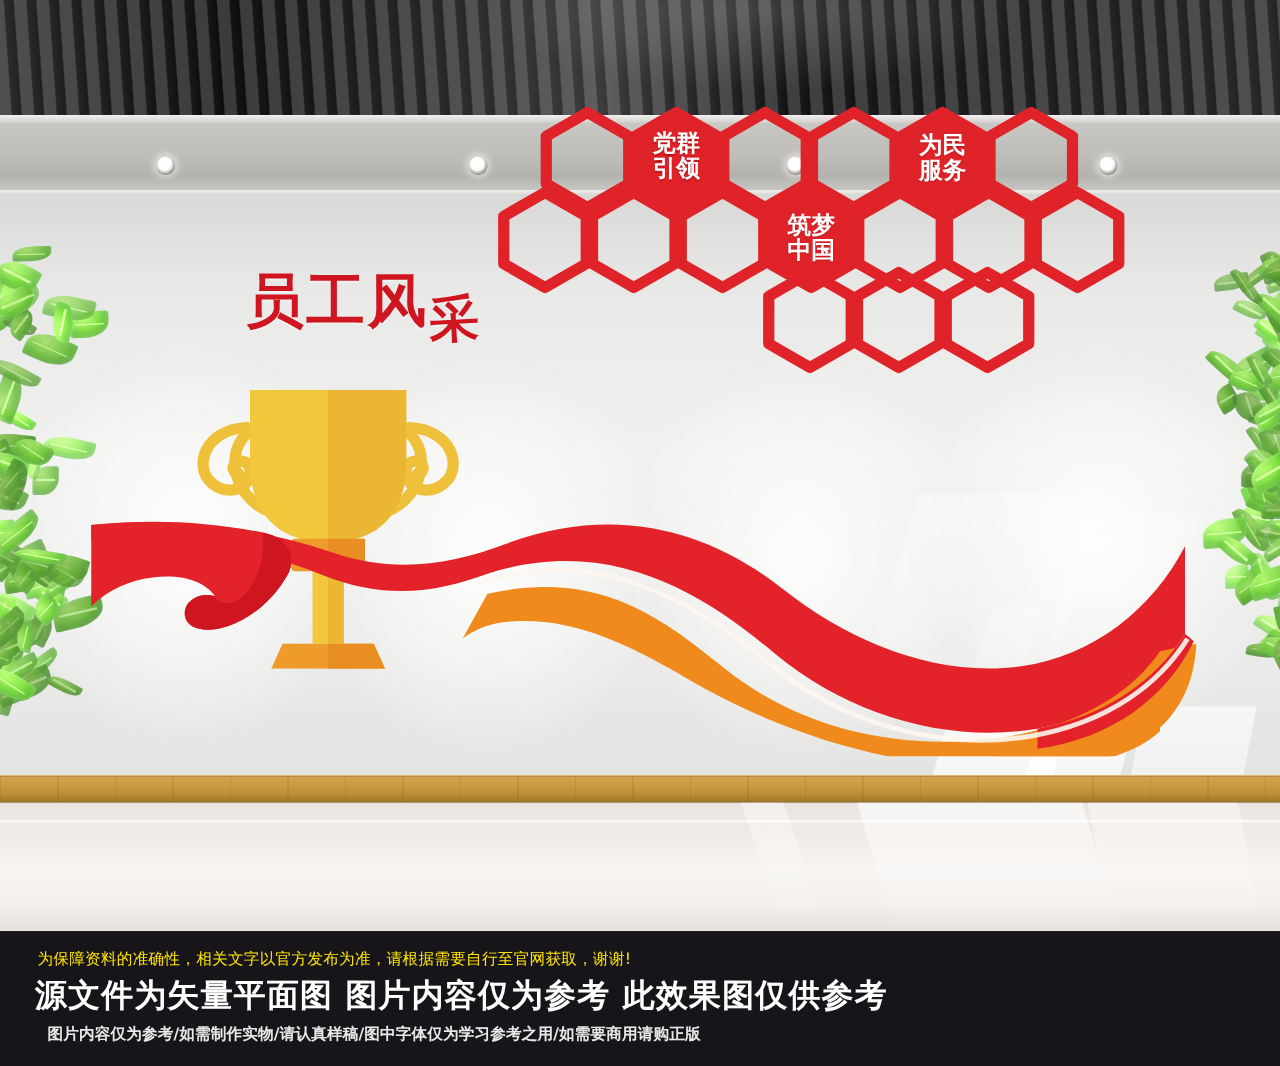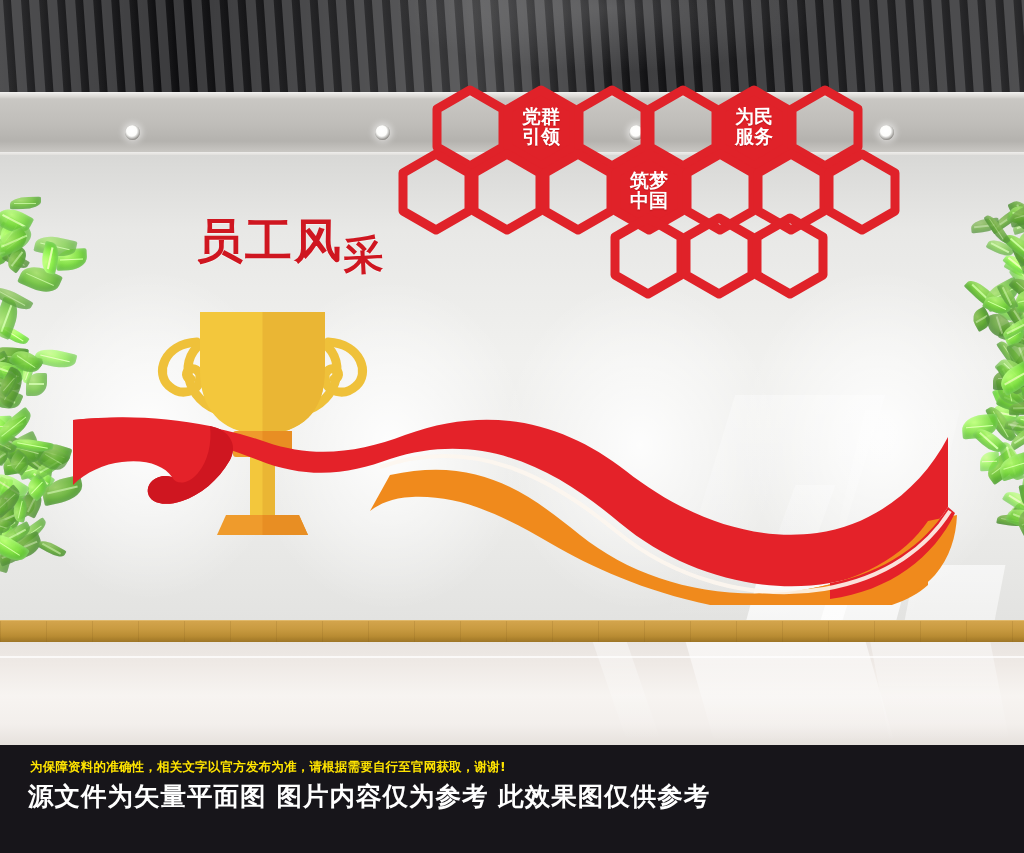--- a/index.html
+++ b/index.html
@@ -135,21 +135,21 @@
     text-shadow: 0 1px 1px rgba(120,0,0,.35);
   }
 
   
   .footer {
     position:absolute; left:0; top:745px; width:1024px; height:108px;
     background:#17151a;
   }
   .f-warn {
     position:absolute; left:30px; top:14px;
-    font-size:12.5px; font-weight:700; color:#ffe400; letter-spacing:.2px;
+    font-size:12.5px; font-weight:400; color:#ffe400; letter-spacing:.2px;
     font-family:"DejaVu Sans","Liberation Sans",sans-serif;
   }
   .f-main {
     position:absolute; left:28px; top:34px;
     font-size:25.5px; font-weight:700; color:#ffffff; letter-spacing:1px;
     font-family:"DejaVu Sans","Liberation Sans",sans-serif; white-space:nowrap;
   }
   .f-cdr {
     position:absolute; right:18px; top:33px;
     font-size:29px; font-weight:700; color:#ffffff; letter-spacing:1px;
@@ -430,33 +430,34 @@
         <polygon points="649,154 682,173 682,211 649,230 616,211 616,173" stroke="#e02229" stroke-width="9" stroke-linejoin="round" fill="#e02229"></polygon>
         <polygon points="720,154 753,173 753,211 720,230 687,211 687,173" stroke="#e02229" stroke-width="9" stroke-linejoin="round" fill="none"></polygon>
         <polygon points="791,154 824,173 824,211 791,230 758,211 758,173" stroke="#e02229" stroke-width="9" stroke-linejoin="round" fill="none"></polygon>
         <polygon points="862,154 895,173 895,211 862,230 829,211 829,173" stroke="#e02229" stroke-width="9" stroke-linejoin="round" fill="none"></polygon>
         <polygon points="648,218 681,237 681,275 648,294 615,275 615,237" stroke="#e02229" stroke-width="9" stroke-linejoin="round" fill="none"></polygon>
         <polygon points="719,218 752,237 752,275 719,294 686,275 686,237" stroke="#e02229" stroke-width="9" stroke-linejoin="round" fill="none"></polygon>
         <polygon points="790,218 823,237 823,275 790,294 757,275 757,237" stroke="#e02229" stroke-width="9" stroke-linejoin="round" fill="none"></polygon>
       </g>
   </svg>
   <div id="hexlabels" style="position:absolute;left:0;top:0;width:1024px;height:465px;pointer-events:none;">
-      <div class="hexlabel" style="left: 508px; top: 106px; width: 66px; font-size: 19px;">
+      <div class="hexlabel" style="left: 508px; top: 106px; width: 66px; font-size: 19px; font-family: Liberation Serif, serif;">
         <div>党群</div>
         <div>引领</div>
       </div>
       <div class="hexlabel" style="left: 721px; top: 106px; width: 66px; font-size: 19px;">
         <div>为民</div>
         <div>服务</div>
       </div>
       <div class="hexlabel" style="left: 616px; top: 170px; width: 66px; font-size: 19px;">
         <div>筑梦</div>
         <div>中国</div>
       </div>
     </div>
 
   <div class="footer">
     <div class="f-warn">为保障资料的准确性，相关文字以官方发布为准，请根据需要自行至官网获取，谢谢!</div>
     <div class="f-main">源文件为矢量平面图  图片内容仅为参考  此效果图仅供参考</div>
+    <div class="f-terms">图片内容仅为参考/如需制作实物/请认真样稿/图中字体仅为学习参考之用/如需要商用请购正版</div>
   </div>
 
 
 </div>
 
 </body></html>

